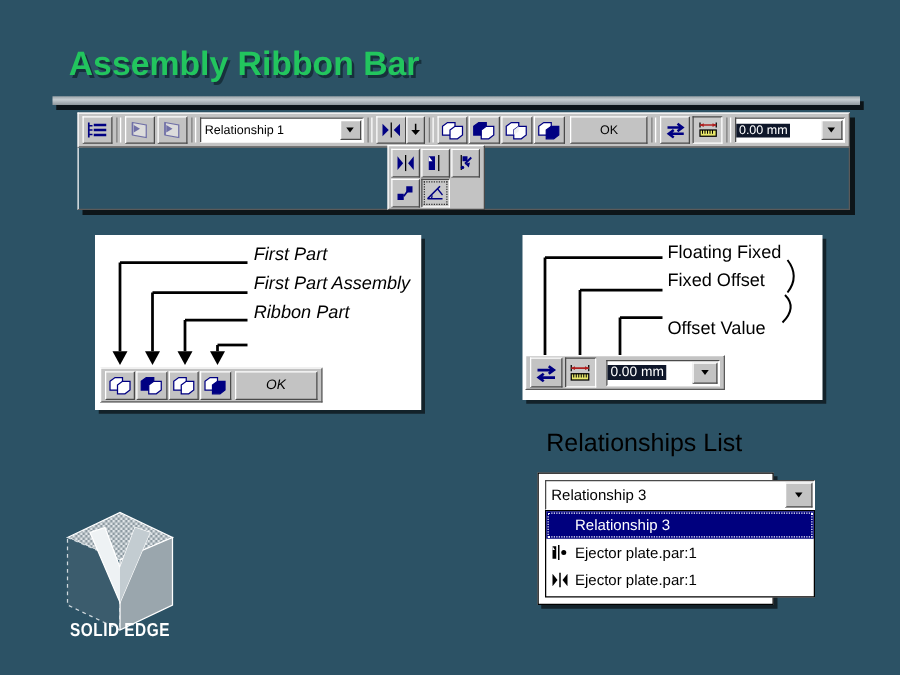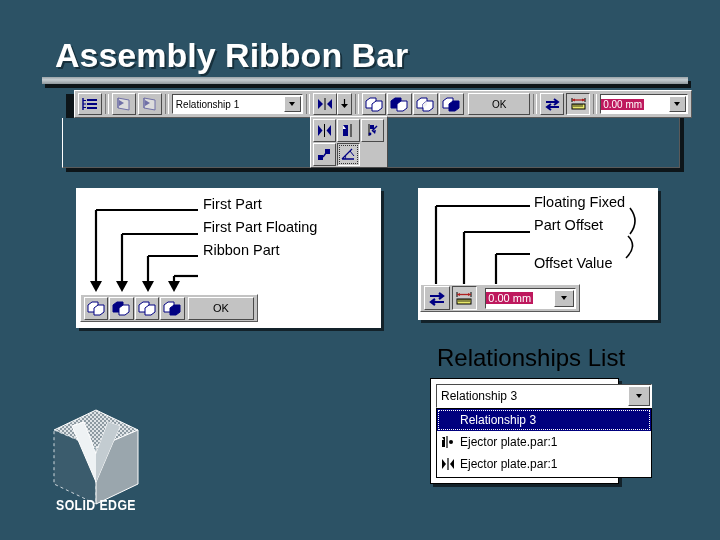--- a/index.html
+++ b/index.html
@@ -6,22 +6,22 @@
   body{
     width:720px;height:540px;overflow:hidden;
     background:#2c5265;
     font-family:"Liberation Sans", sans-serif;
     position:relative;
   }
 
   
   #slide-title{
     position:absolute;left:55px;top:36px;
-    font-size:34px;font-weight:bold;
-    color:#ffffff;
+    font-size:27px;font-weight:bold;
+    color:#22c55e;
     letter-spacing:0px;
     text-shadow:2px 2px 0 #17303c;
     white-space:nowrap;
   }
   #title-rule{
     position:absolute;left:42px;top:77px;width:646px;height:7px;
     background:linear-gradient(to bottom,#9aa3a8 0%,#c6cdd1 40%,#8e979c 100%);
     box-shadow:3px 4px 0 #0c1418;
   }
   .btn{
@@ -49,38 +49,38 @@
     border-right:1px solid #ffffff;
     border-bottom:1px solid #ffffff;
     box-sizing:border-box;
     position:relative;
     display:flex;align-items:center;
   }
   .field .txt{
     font-size:10px;color:#000;padding-left:3px;white-space:nowrap;
     font-family:"Liberation Sans", sans-serif;
   }
-  .field .txt.sel{background:#be185d;color:#ffffff;padding:0 2px;text-align:right;}
+  .field .txt.sel{background:#0f172a;color:#ffffff;padding:0 2px;text-align:right;}
   .combo-arrow{
     position:absolute;right:1px;top:1px;bottom:1px;width:15px;
     background:#c3c3c3;
     border-top:1px solid #ffffff;border-left:1px solid #ffffff;
     border-right:1px solid #4a4a4a;border-bottom:1px solid #4a4a4a;
     display:flex;align-items:center;justify-content:center;
   }
   .tri-d{width:0;height:0;border-left:3.5px solid transparent;border-right:3.5px solid transparent;border-top:4px solid #000;}
   .sep{width:2px;height:20px;border-left:1px solid #7d7d7d;border-right:1px solid #ffffff;margin:0 3px;}
 
   
   #ribbon-shadow{
     position:absolute;left:66px;top:94px;width:618px;height:78px;background:#0d1519;
   }
   #ribbon-wrap{position:absolute;left:62px;top:90px;width:618px;height:78px;}
   #ribbon-strip{
-    position:absolute;left:12px;top:0;width:618px;height:28px;
+    position:absolute;left:0;top:0;width:618px;height:28px;
     background:#c3c3c3;
     border-top:1px solid #ffffff;border-left:1px solid #ffffff;
     border-right:1px solid #5a5a5a;border-bottom:1px solid #5a5a5a;
     box-sizing:border-box;
     display:flex;align-items:center;padding:0 3px;
   }
   #ribbon-body{
     position:absolute;left:0;top:28px;width:618px;height:50px;
     background:#2c5265;
     border-left:1px solid #ffffff;border-right:1px solid #5a5a5a;border-bottom:1px solid #5a5a5a;
@@ -107,21 +107,21 @@
   }
   .cbar{
     position:absolute;background:#c3c3c3;
     border-top:1px solid #ffffff;border-left:1px solid #ffffff;
     border-right:1px solid #5a5a5a;border-bottom:1px solid #5a5a5a;
     box-sizing:border-box;display:flex;align-items:center;padding:0 3px;
   }
 
   
   #rel-title{
-    position:absolute;left:437px;top:344px;font-size:24px;color:#000;white-space:nowrap;
+    position:absolute;left:437px;top:344px;font-size:20px;color:#000;white-space:nowrap;
   }
   #rel-box{
     position:absolute;left:430px;top:378px;width:189px;height:106px;
     background:#ffffff;box-shadow:3px 3px 0 #13222a;
     border:1px solid #000;box-sizing:border-box;
   }
   #rel-combo{
     position:absolute;left:5px;top:5px;width:216px;height:24px;
     background:#ffffff;
     border-top:1px solid #4a4a4a;border-left:1px solid #4a4a4a;
@@ -344,24 +344,24 @@
           <path d="M4 11 A4 4 0 0 0 4.6 8.2" stroke="#000082" stroke-width="1" fill="none"></path>
           <path d="M9 3 L13 8" stroke="#000082" stroke-width="1"></path>
         </svg>
           </span>
       </div>
       <div class="fly-btn" style="background:#c3c3c3;"></div>
     </div>
   </div>
 </div>
 
-<div class="callout" id="callout-left" style="left:76px;top:188px;width:305px;height:140px;">
+<div class="callout" id="callout-left" style="left:76px;top:188px;width:261px;height:140px;font-style:italic;">
 
   <div class="callout-label" style="left:127px;top:8px;">First Part</div>
-  <div class="callout-label" style="left:127px;top:31px;">First Part Floating</div>
+  <div class="callout-label" style="left:127px;top:31px;">First Part Assembly</div>
   <div class="callout-label" style="left:127px;top:54px;">Ribbon Part</div>
 
   <svg style="position:absolute;left:0;top:0;" width="305" height="140">
     <g stroke="#000" stroke-width="2.2" fill="none">
       <path d="M20 22 L122 22"></path>
         <path d="M20 22 L20 93"></path>
       <path d="M46 46 L122 46"></path>
         <path d="M46 46 L46 93"></path>
       <path d="M72 68 L122 68"></path>
         <path d="M72 68 L72 93"></path>
@@ -411,21 +411,21 @@
     </div>
     <div class="btn" style="width:68px;height:23px;margin-left:3px;font-size:11px;color:#000;">
       <span>OK</span>
     </div>
   </div>
 </div>
 
 <div class="callout" id="callout-right" style="left:418px;top:188px;width:240px;height:132px;">
 
   <div class="callout-label" style="left:116px;top:6px;">Floating Fixed</div>
-  <div class="callout-label" style="left:116px;top:29px;">Part Offset</div>
+  <div class="callout-label" style="left:116px;top:29px;">Fixed Offset</div>
   <div class="callout-label" style="left:116px;top:67px;">Offset Value</div>
 
   <svg style="position:absolute;left:0;top:0;" width="240" height="132">
     <g stroke="#000" stroke-width="2.2" fill="none">
       <path d="M18 18 L112 18"></path>
         <path d="M18 18 L18 96"></path>
       <path d="M46 44 L112 44"></path>
         <path d="M46 44 L46 96"></path>
       <path d="M78 66 L112 66"></path>
         <path d="M78 66 L78 96"></path>

